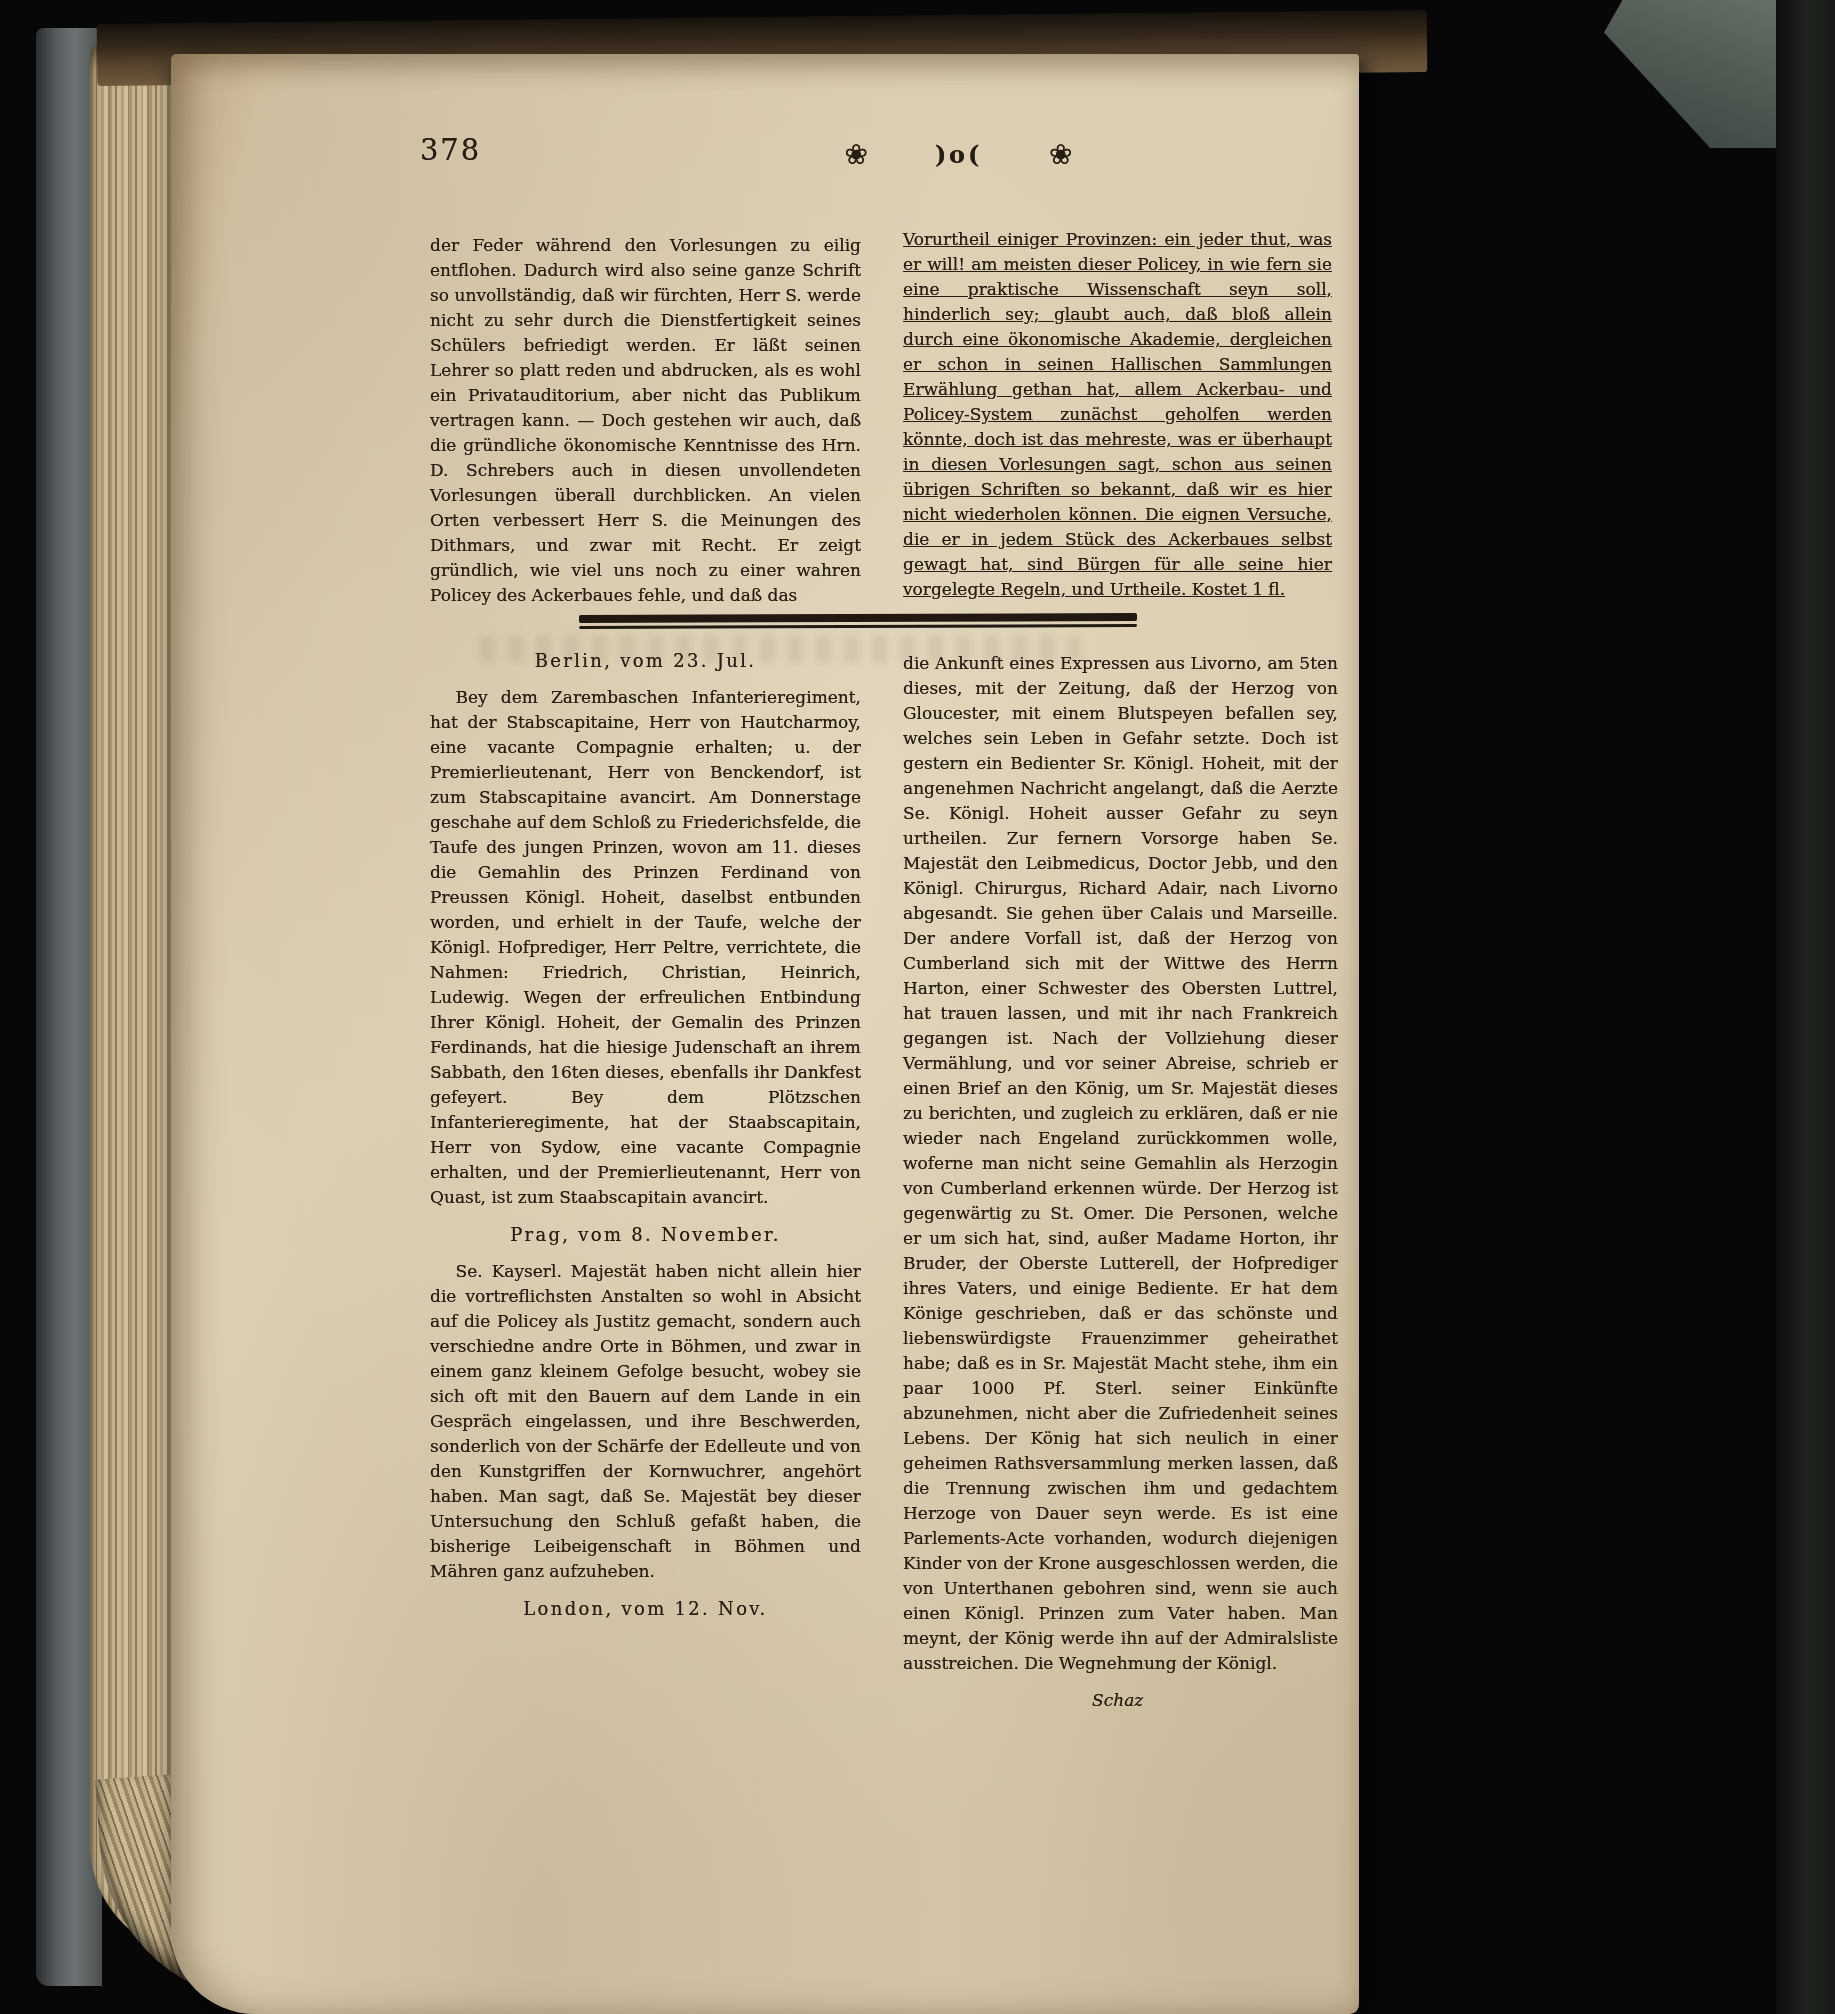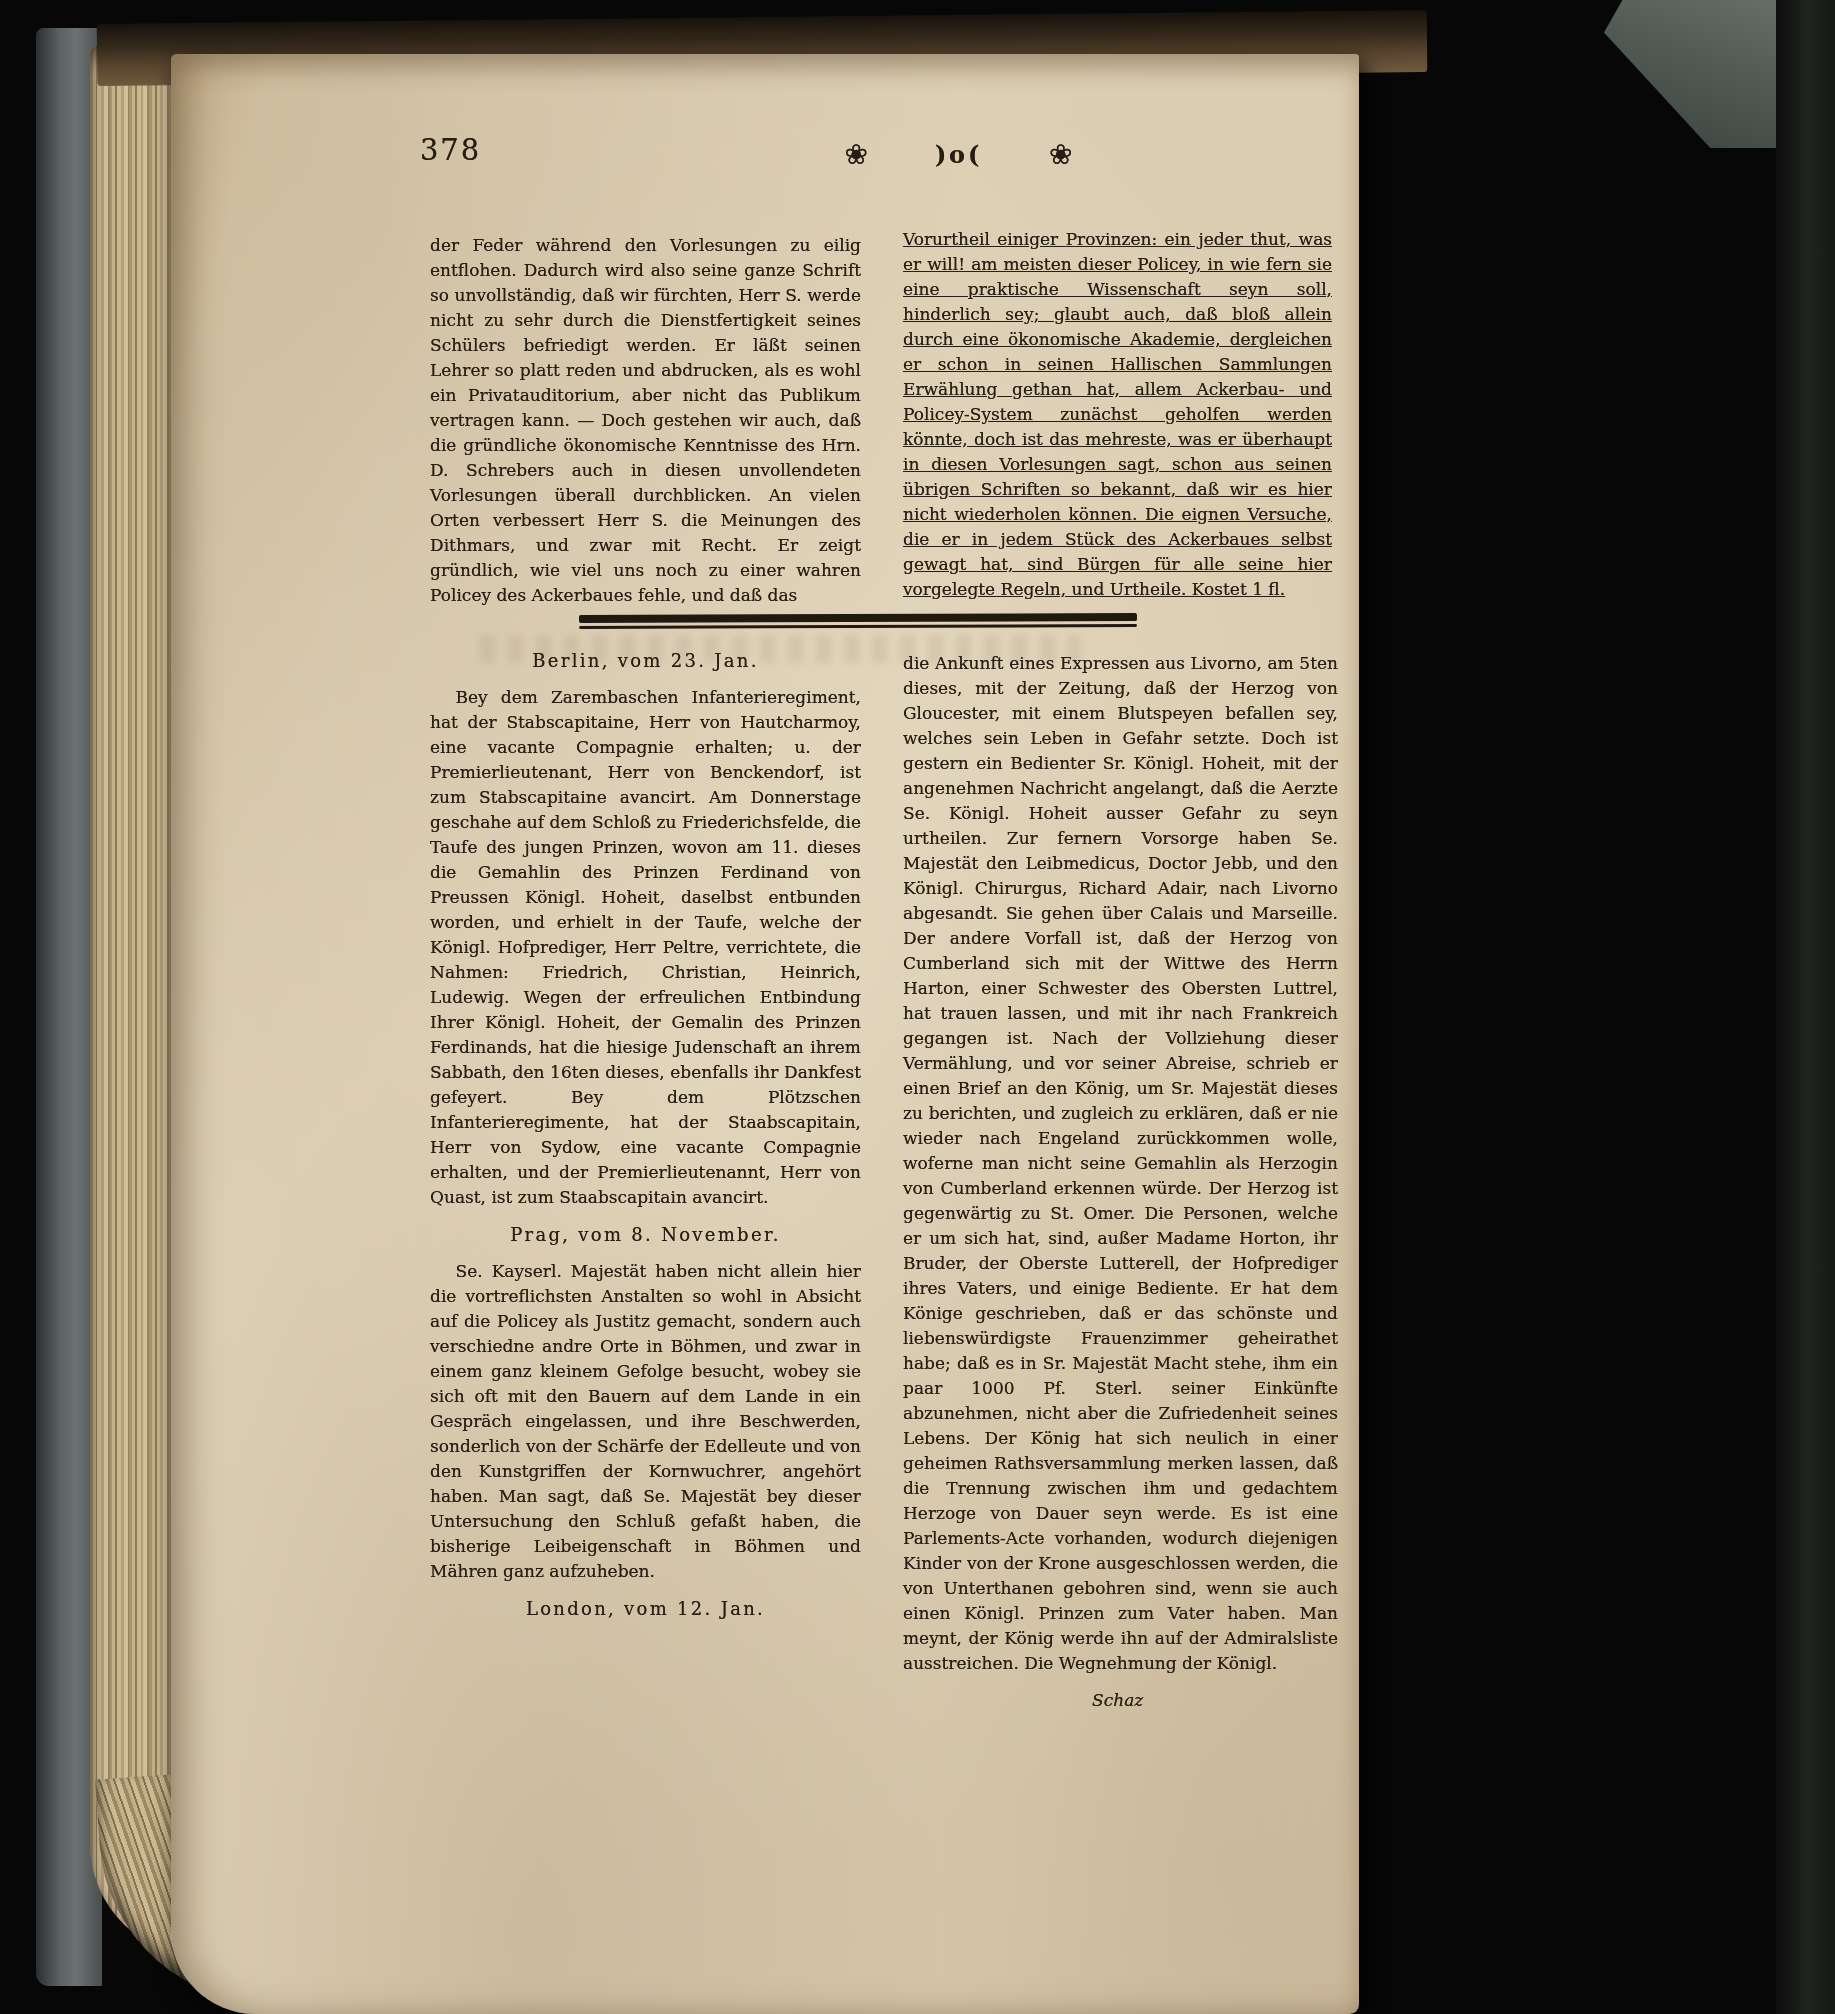--- a/index.html
+++ b/index.html
@@ -102,27 +102,27 @@
     </div>
 
     <div class="double-rule">
       <div class="heavy"></div>
       <div class="thin"></div>
     </div>
 
     <div class="bleed"></div>
 
     <div class="col col-bot-left ink">
-      <div class="section-heading">Berlin, vom 23. Jan.</div>
+      <div class="section-heading">Berlin, vom 23. Jul.</div>
       <p class="news-body">Bey dem Zarembaschen Infanterieregiment, hat der Stabscapitaine, Herr von Hautcharmoy, eine vacante Compagnie erhalten; u. der Premierlieutenant, Herr von Benckendorf, ist zum Stabscapitaine avancirt. Am Donnerstage geschahe auf dem Schloß zu Friederichsfelde, die Taufe des jungen Prinzen, wovon am 11. dieses die Gemahlin des Prinzen Ferdinand von Preussen Königl. Hoheit, daselbst entbunden worden, und erhielt in der Taufe, welche der Königl. Hofprediger, Herr Peltre, verrichtete, die Nahmen: Friedrich, Christian, Heinrich, Ludewig. Wegen der erfreulichen Entbindung Ihrer Königl. Hoheit, der Gemalin des Prinzen Ferdinands, hat die hiesige Judenschaft an ihrem Sabbath, den 16ten dieses, ebenfalls ihr Dankfest gefeyert. Bey dem Plötzschen Infanterieregimente, hat der Staabscapitain, Herr von Sydow, eine vacante Compagnie erhalten, und der Premierlieutenannt, Herr von Quast, ist zum Staabscapitain avancirt.</p>
 
       <div class="section-heading">Prag, vom 8. November.</div>
       <p class="news-body">Se. Kayserl. Majestät haben nicht allein hier die vortreflichsten Anstalten so wohl in Absicht auf die Policey als Justitz gemacht, sondern auch verschiedne andre Orte in Böhmen, und zwar in einem ganz kleinem Gefolge besucht, wobey sie sich oft mit den Bauern auf dem Lande in ein Gespräch eingelassen, und ihre Beschwerden, sonderlich von der Schärfe der Edelleute und von den Kunstgriffen der Kornwuchrer, angehört haben. Man sagt, daß Se. Majestät bey dieser Untersuchung den Schluß gefaßt haben, die bisherige Leibeigenschaft in Böhmen und Mähren ganz aufzuheben.</p>
 
-      <div class="section-heading">London, vom 12. Jan.</div>
+      <div class="section-heading">London, vom 12. Nov.</div>
     </div>
 
     <div class="col col-bot-right ink">
       <p>die Ankunft eines Expressen aus Livorno, am 5ten dieses, mit der Zeitung, daß der Herzog von Gloucester, mit einem Blutspeyen befallen sey, welches sein Leben in Gefahr setzte. Doch ist gestern ein Bedienter Sr. Königl. Hoheit, mit der angenehmen Nachricht angelangt, daß die Aerzte Se. Königl. Hoheit ausser Gefahr zu seyn urtheilen. Zur fernern Vorsorge haben Se. Majestät den Leibmedicus, Doctor Jebb, und den Königl. Chirurgus, Richard Adair, nach Livorno abgesandt. Sie gehen über Calais und Marseille. Der andere Vorfall ist, daß der Herzog von Cumberland sich mit der Wittwe des Herrn Harton, einer Schwester des Obersten Luttrel, hat trauen lassen, und mit ihr nach Frankreich gegangen ist. Nach der Vollziehung dieser Vermählung, und vor seiner Abreise, schrieb er einen Brief an den König, um Sr. Majestät dieses zu berichten, und zugleich zu erklären, daß er nie wieder nach Engeland zurückkommen wolle, woferne man nicht seine Gemahlin als Herzogin von Cumberland erkennen würde. Der Herzog ist gegenwärtig zu St. Omer. Die Personen, welche er um sich hat, sind, außer Madame Horton, ihr Bruder, der Oberste Lutterell, der Hofprediger ihres Vaters, und einige Bediente. Er hat dem Könige geschrieben, daß er das schönste und liebenswürdigste Frauenzimmer geheirathet habe; daß es in Sr. Majestät Macht stehe, ihm ein paar 1000 Pf. Sterl. seiner Einkünfte abzunehmen, nicht aber die Zufriedenheit seines Lebens. Der König hat sich neulich in einer geheimen Rathsversammlung merken lassen, daß die Trennung zwischen ihm und gedachtem Herzoge von Dauer seyn werde. Es ist eine Parlements-Acte vorhanden, wodurch diejenigen Kinder von der Krone ausgeschlossen werden, die von Unterthanen gebohren sind, wenn sie auch einen Königl. Prinzen zum Vater haben. Man meynt, der König werde ihn auf der Admiralsliste ausstreichen. Die Wegnehmung der Königl.</p>
       <p class="catchword">Schaz</p>
     </div>
 
   </div>
 </div>
 

